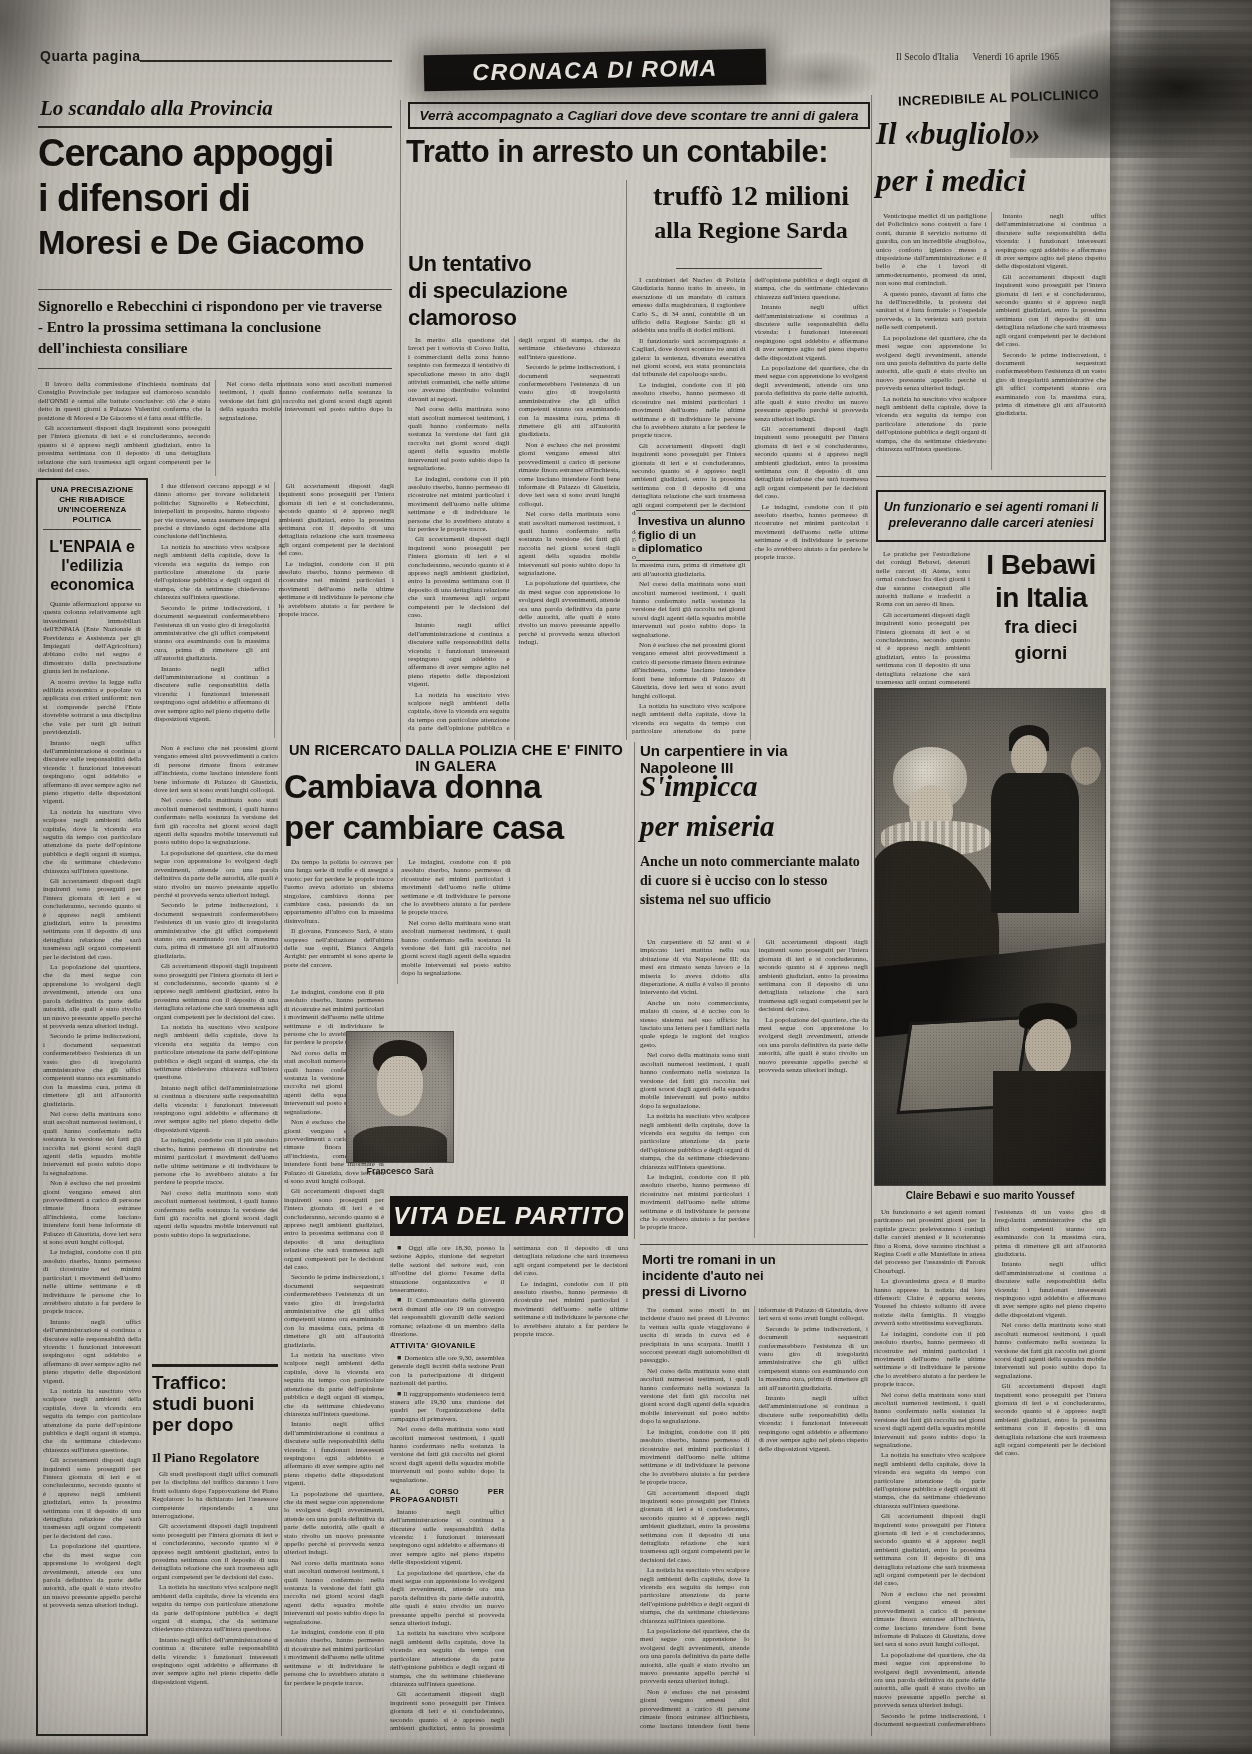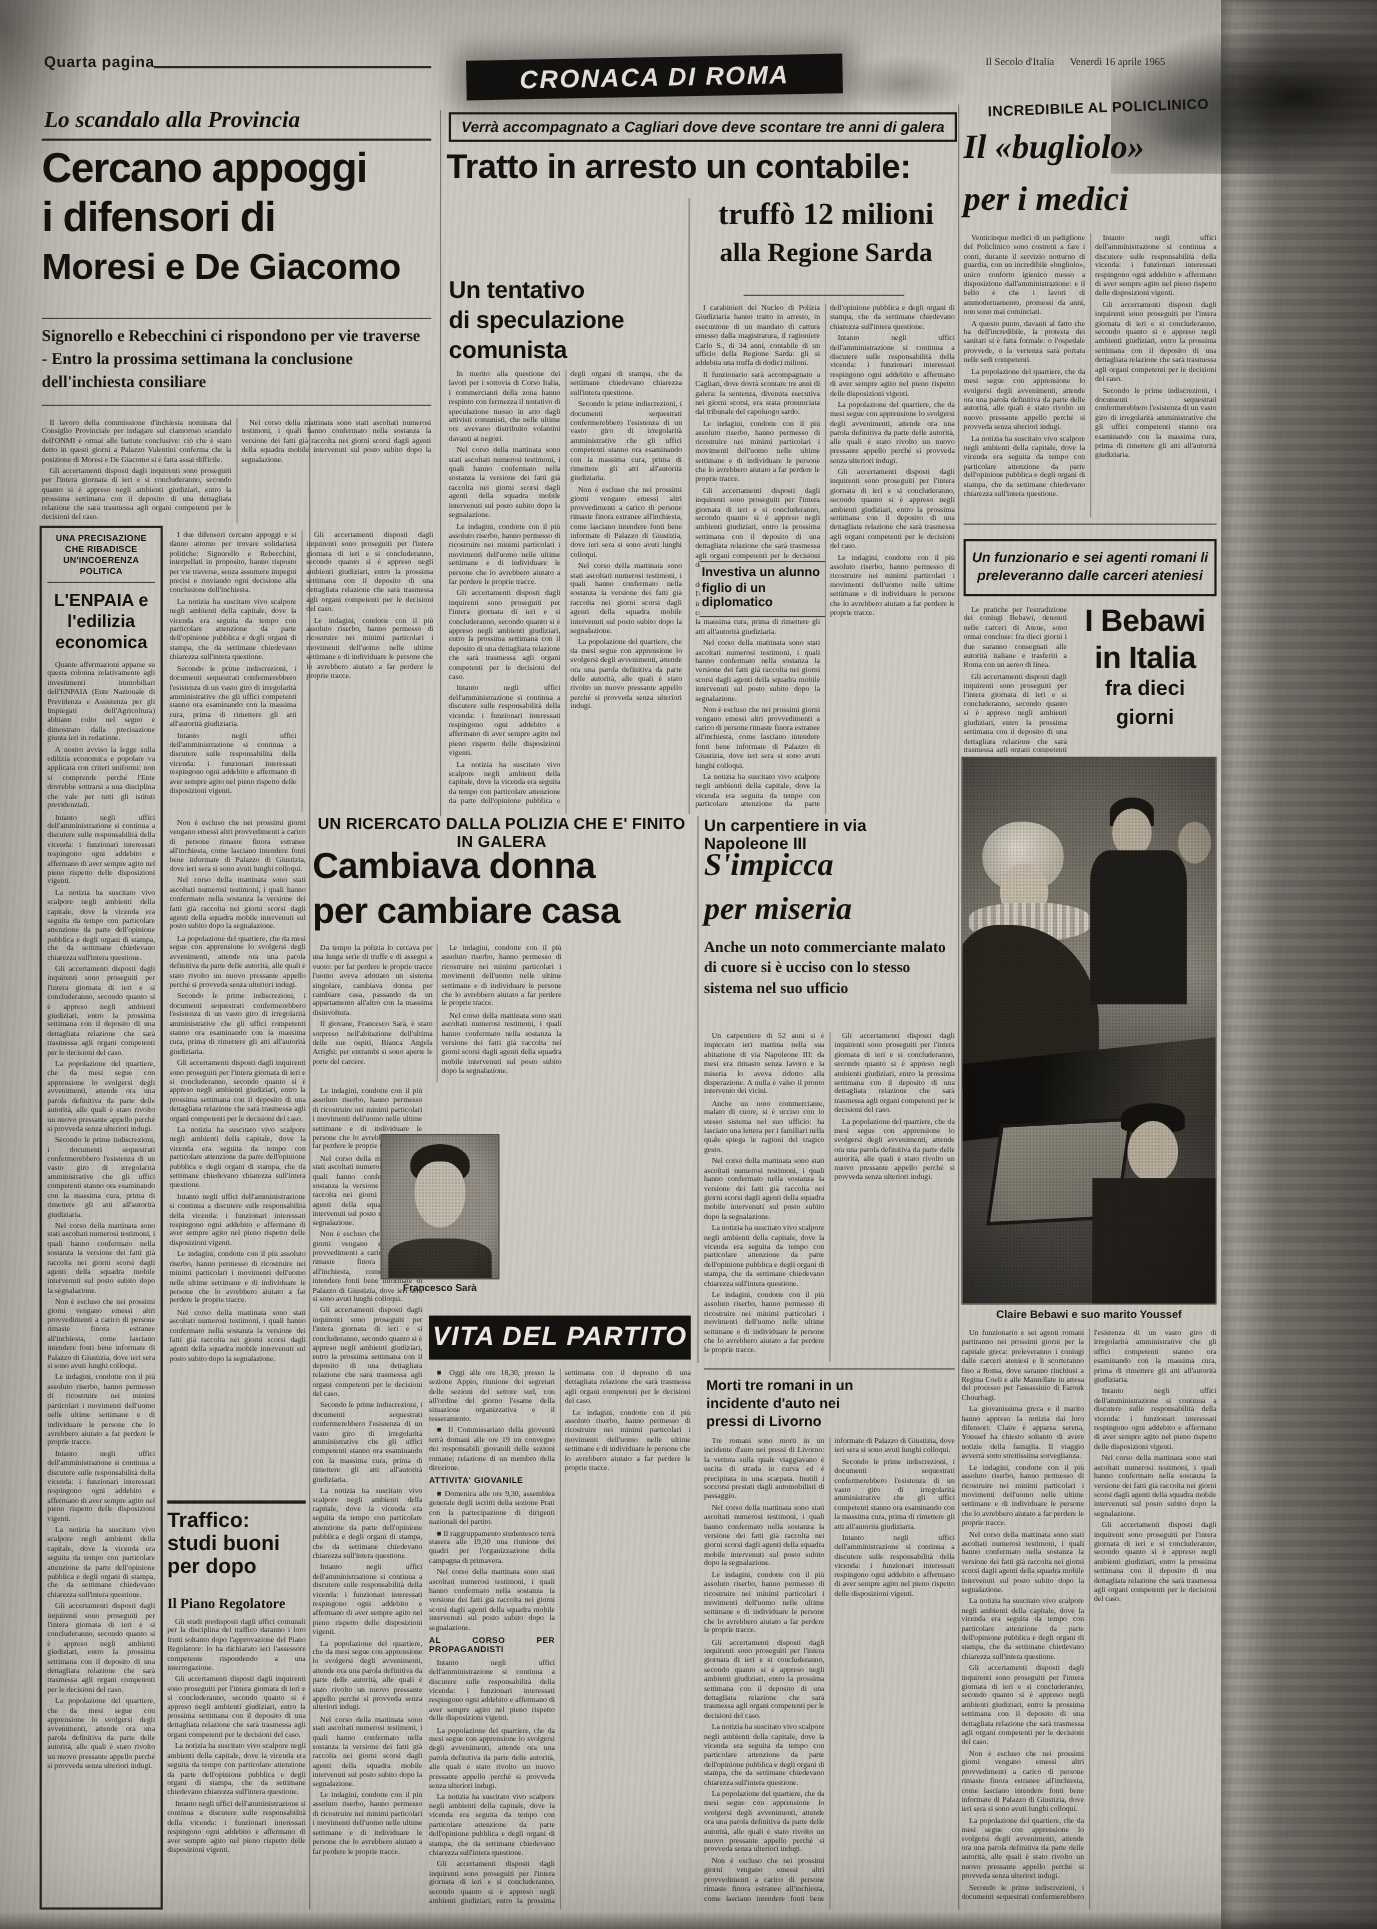--- a/index.html
+++ b/index.html
@@ -258,21 +258,21 @@
         <p>Gli accertamenti disposti dagli inquirenti sono proseguiti per l'intera giornata di ieri e si concluderanno, secondo quanto si è appreso negli ambienti giudiziari, entro la prossima settimana con il deposito di una dettagliata relazione che sarà trasmessa agli organi competenti per le decisioni del caso.</p>
         <p>La popolazione del quartiere, che da mesi segue con apprensione lo svolgersi degli avvenimenti, attende ora una parola definitiva da parte delle autorità, alle quali è stato rivolto un nuovo pressante appello perché si provveda senza ulteriori indugi.</p>
       </div>
   </div>
 
   <div class="abs" id="cont-banner">Verrà accompagnato a Cagliari dove deve scontare tre anni di galera</div>
   <div class="abs sans hl" id="cont-hl">Tratto in arresto un contabile:</div>
   <div class="abs sans" id="specul-hl">
     <div class="hl">Un tentativo</div>
     <div class="hl">di speculazione</div>
-    <div class="hl">comunista</div>
+    <div class="hl">clamoroso</div>
   </div>
   <div class="abs" id="truffo-hl">
     <div class="hl l1">truffò 12 milioni</div>
     <div class="hl l2">alla Regione Sarda</div>
   </div>
   <div class="abs body cols-2" id="cont-body-left">
       <p>In merito alla questione dei lavori per i sottovia di Corso Italia, i commercianti della zona hanno respinto con fermezza il tentativo di speculazione messo in atto dagli attivisti comunisti, che nelle ultime ore avevano distribuito volantini davanti ai negozi.</p>
       <p>Nel corso della mattinata sono stati ascoltati numerosi testimoni, i quali hanno confermato nella sostanza la versione dei fatti già raccolta nei giorni scorsi dagli agenti della squadra mobile intervenuti sul posto subito dopo la segnalazione.</p>
       <p>Le indagini, condotte con il più assoluto riserbo, hanno permesso di ricostruire nei minimi particolari i movimenti dell'uomo nelle ultime settimane e di individuare le persone che lo avrebbero aiutato a far perdere le proprie tracce.</p>
       <p>Gli accertamenti disposti dagli inquirenti sono proseguiti per l'intera giornata di ieri e si concluderanno, secondo quanto si è appreso negli ambienti giudiziari, entro la prossima settimana con il deposito di una dettagliata relazione che sarà trasmessa agli organi competenti per le decisioni del caso.</p>

